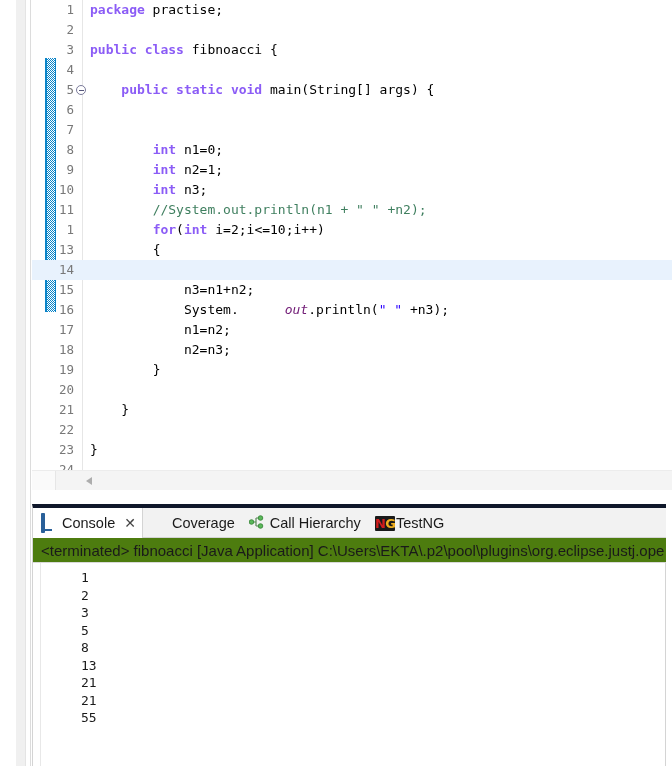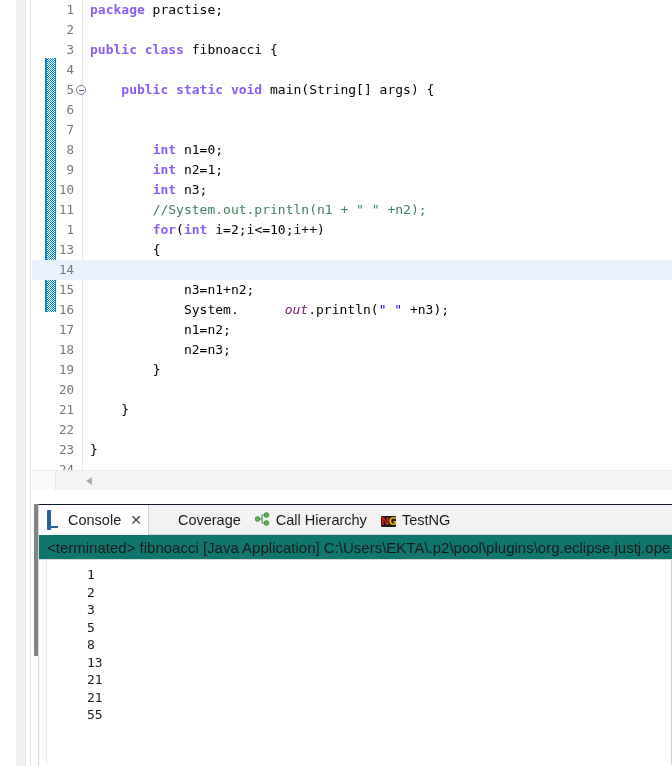--- a/index.html
+++ b/index.html
@@ -165,25 +165,25 @@
   .sash {
     position: absolute;
     left: 32px; top: 490px;
     width: 640px; height: 14px;
     background: #ffffff;
   }
 
   
   .view-stack {
     position: absolute;
-    left: 38px; top: 504px;
+    left: 32px; top: 504px;
     width: 634px; height: 262px;
     background: #ffffff;
     border-left: 1px solid #d4d4d4;
-    border-top: 1px solid #0f172a;
+    border-top: 4px solid #0f172a;
   }
   .tabbar {
     position: relative;
     height: 30px;
     background: #f2f2f2;
     border-bottom: 1px solid #d4d4d4;
     display: flex;
     align-items: center;
   }
   .tab {
@@ -244,40 +244,40 @@
     width: 8px; height: 8px;
     background: #d00000;
     margin-top: 4px; margin-left: 1px;
   }
   .ic-testng {
     width: 15px; height: 14px;
     background: #1a1a1a;
     border-radius: 1px;
     margin-top: 1px;
     font-family: "DejaVu Sans", sans-serif;
-    font-size: 10px;
+    font-size: 13px;
     font-weight: bold;
     line-height: 14px;
     text-align: right;
     letter-spacing: -0.5px;
   }
   .tn-n { color: #d21d1d; }
   .tn-g { color: #f2b01e; }
 
   
   .term-line {
     position: relative;
     height: 25px;
     line-height: 25px;
     padding-left: 8px;
     font-size: 15px;
     color: #1a1a1a;
     white-space: nowrap;
     overflow: hidden;
-    background: #0f766e;
+    background: #4d7c0f;
     border-bottom: 1px solid #d9d9d9;
   }
 
   
   .console-body {
     position: relative;
     height: 205px;
     background: #ffffff;
     display: flex;
   }

